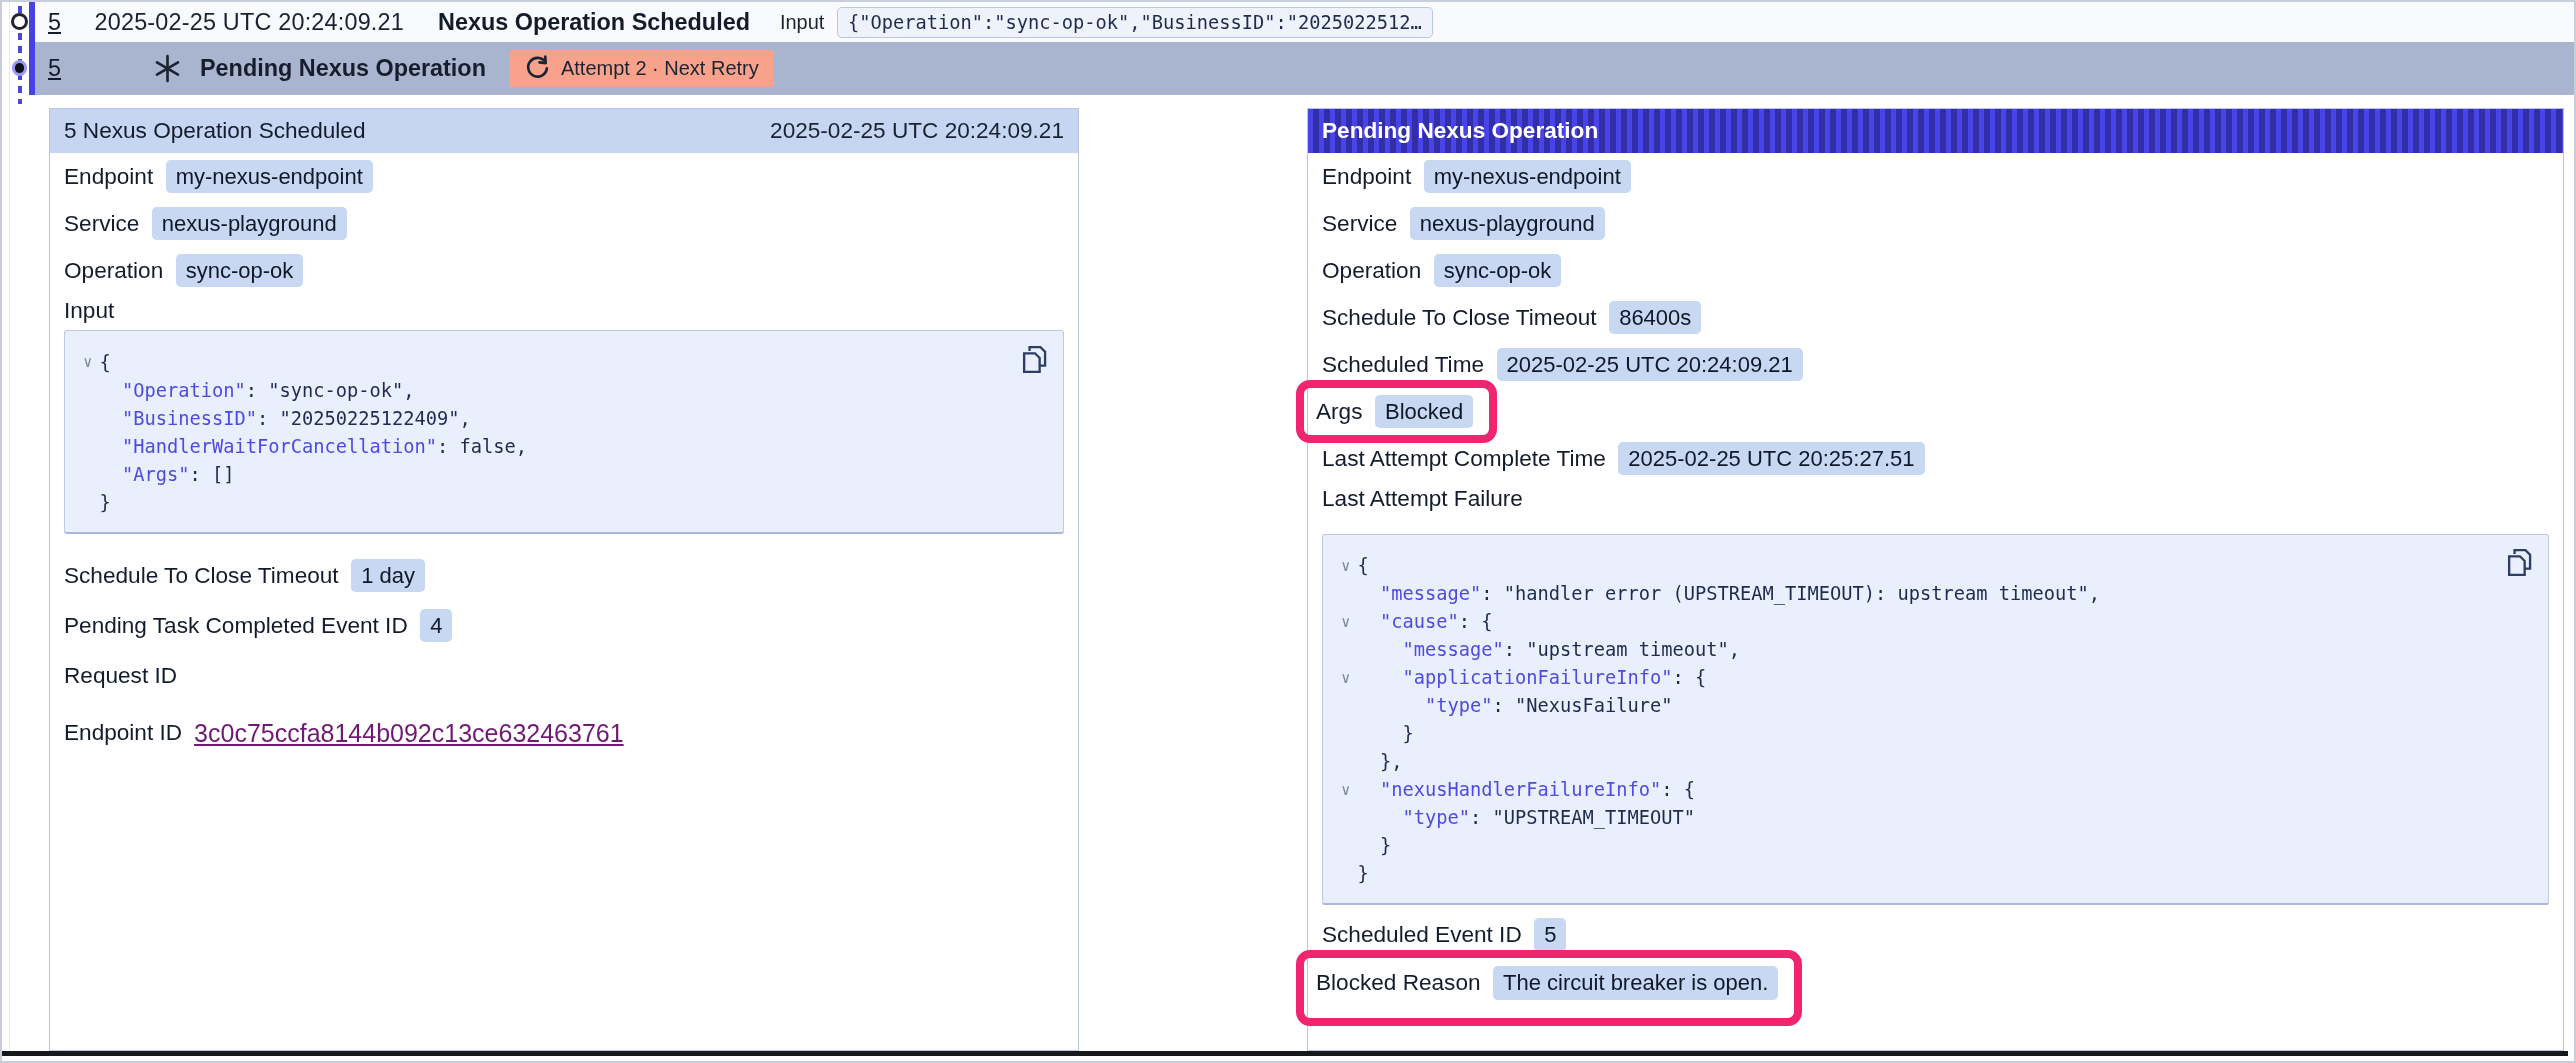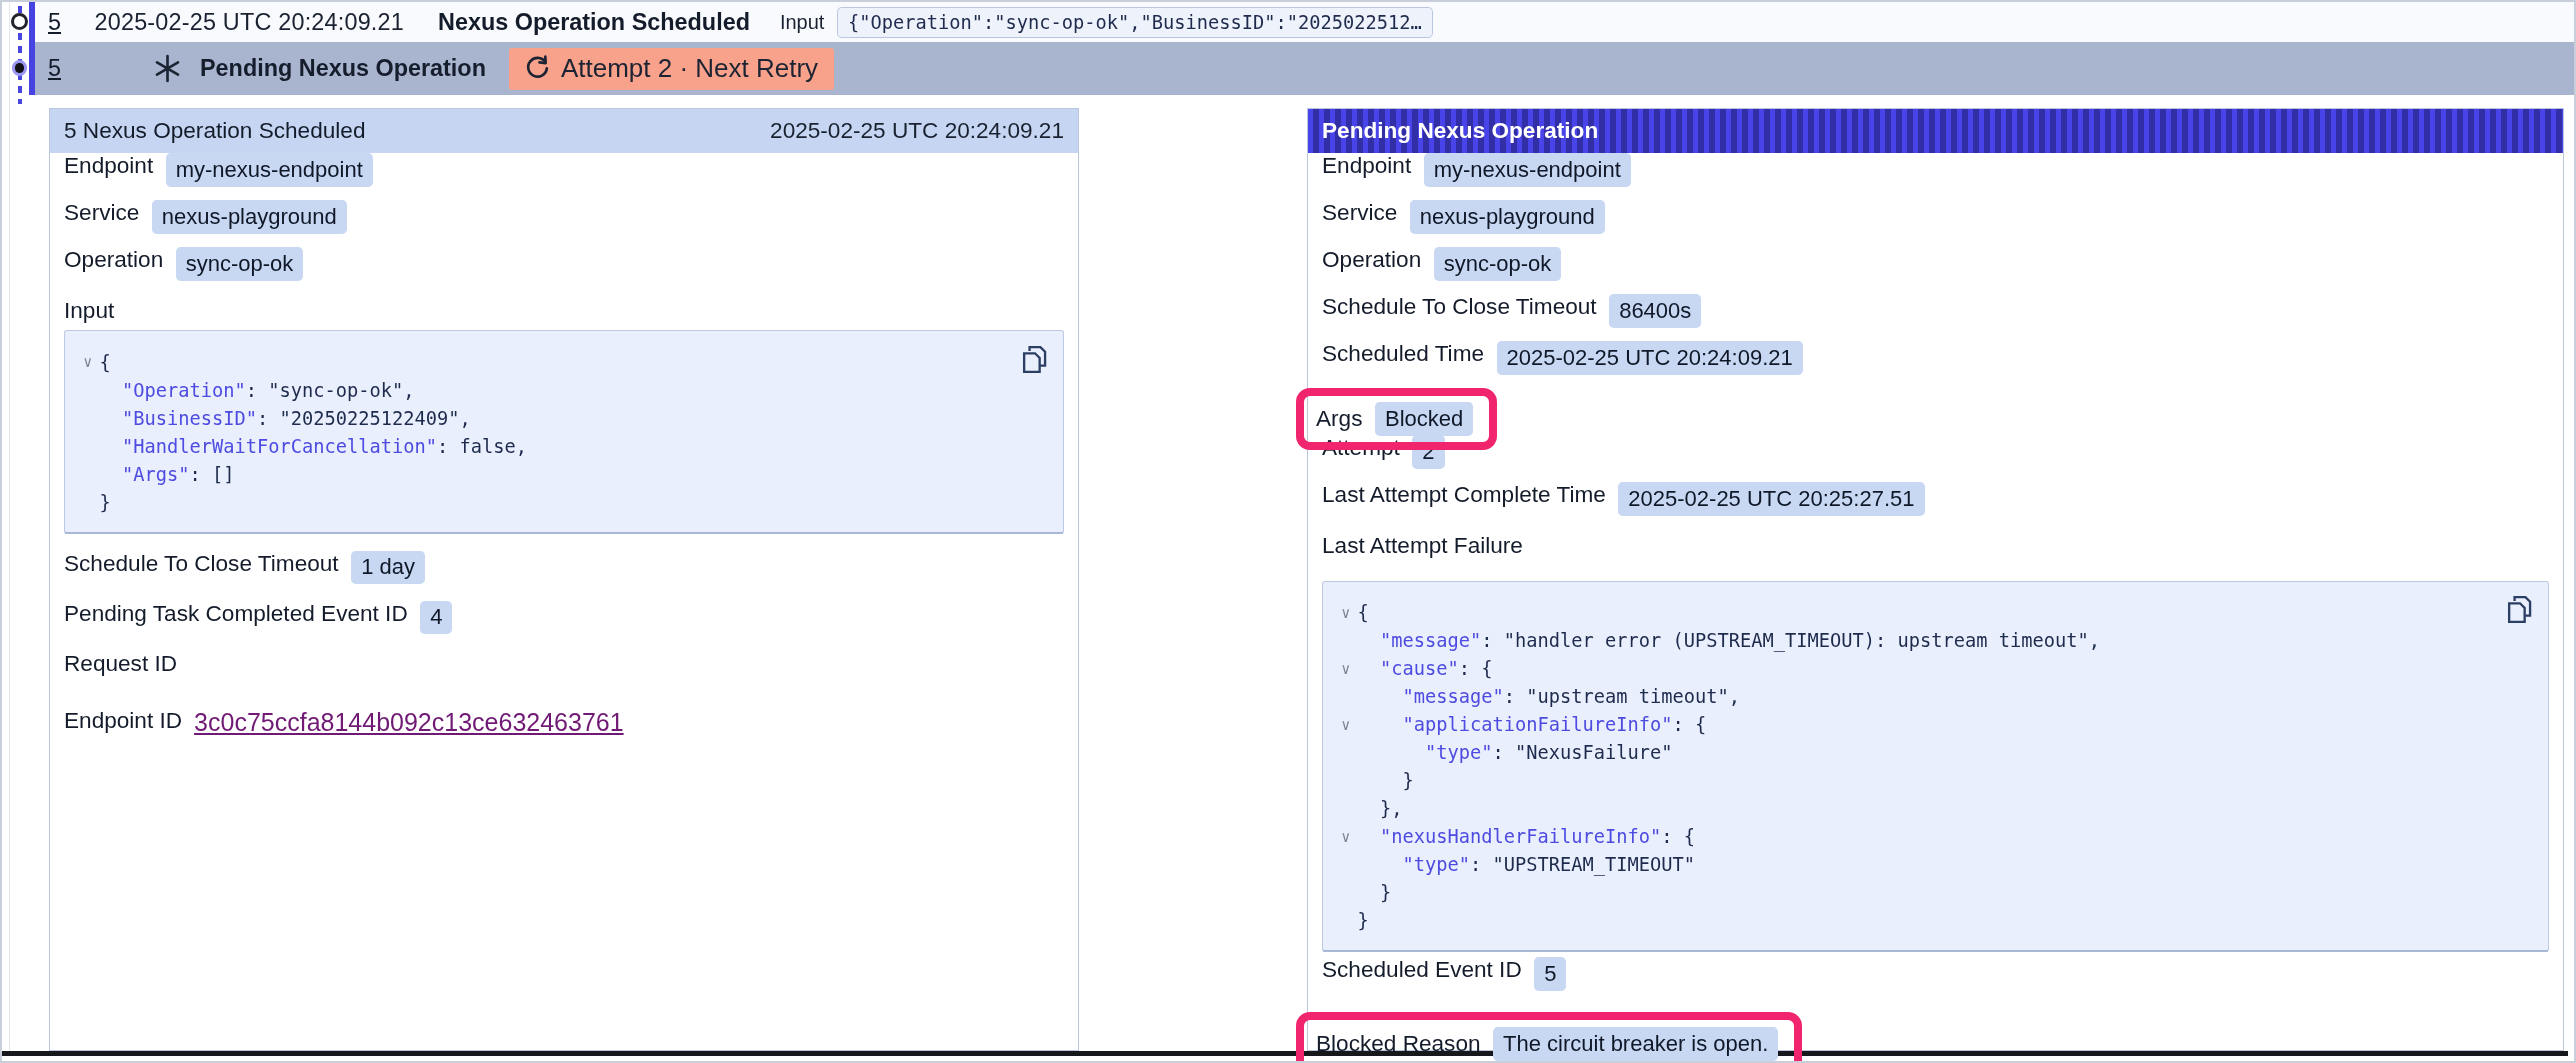--- a/index.html
+++ b/index.html
@@ -23,21 +23,21 @@
   .evt-name { font-size:23.4px; font-weight:700; margin-left:34px; color:#141c2b; }
   .mini-label { font-size:20px; color:#1a2232; margin-left:30px; }
   .input-chip {
     margin-left:12.5px; font-family:"DejaVu Sans Mono", monospace; font-size:18.7px; color:#1e2b4d;
     background:#eef2fb; border:1.6px solid #b9c6e0; border-radius:4.7px; padding:3.9px 10px;
     white-space:nowrap;
   }
   .pending-title { font-size:23.4px; font-weight:700; color:#161d2c; margin-left:17px; }
   .retry-badge {
     margin-left:23.4px; display:inline-flex; align-items:center; gap:11px;
-    background:#f9a28b; color:#1c2433; border-radius:3.1px; padding:5.5px 15.6px; font-size:26px;
+    background:#f9a28b; color:#1c2433; border-radius:3.1px; padding:5.5px 15.6px; font-size:20px;
   }
 
   
   .tl-bar { position:absolute; left:29px; top:2.3px; width:5.5px; height:93px; background:#4643e2; z-index:3; }
   .tl-dash { position:absolute; left:18px; top:6.2px; width:3.9px; height:98px;
     background:repeating-linear-gradient(180deg,#4946e0 0 7px, transparent 7px 13.3px); z-index:2; }
   .tl-circle { position:absolute; z-index:4; border-radius:50%; }
   .tl-open { left:11px; top:12.5px; width:17px; height:17px; background:#ffffff; border:3.1px solid #23232e; }
   .tl-filled { left:11.7px; top:60px; width:15.6px; height:15.6px; background:#101016; border:3.1px solid #9a96f3; }
 
@@ -49,21 +49,21 @@
     height:44px; display:flex; align-items:center; justify-content:space-between;
     padding:0 14px; font-size:22.6px; color:#141c2b;
   }
   .panel-left .panel-hdr { background:#c6d6f2; font-weight:500; }
   .hdr-ts { font-size:22.6px; font-weight:400; color:#1a2232; }
   .panel-right .panel-hdr {
     background:repeating-linear-gradient(90deg,#4844e9 0 5.5px,#322ea6 5.5px 11px);
     color:#ffffff; font-weight:600;
   }
 
-  .prow { height:47px; display:flex; align-items:flex-start; gap:12.5px; padding:0 14px; font-size:22.6px; color:#141c2b; }
+  .prow { height:47px; display:flex; align-items:center; gap:12.5px; padding:0 14px; font-size:22.6px; color:#141c2b; }
   .prow.tall { height:50px; }
   .chip {
     background:#c8d8f3; border-radius:4.7px; padding:3.9px 10px; font-size:22px; color:#101828; white-space:nowrap;
   }
   .link-val { font-size:25px; color:#701a75; text-decoration:underline; }
 
   .sec-label { height:36px; display:flex; align-items:flex-end; padding:0 14px 6.2px 14px; font-size:22.6px; color:#141c2b; }
 
   .codeblock {
     position:relative; margin:0 14px; background:#e9effc; border:1.6px solid #bcc9e2;
@@ -206,24 +206,20 @@
   </div>
   <div class="prow">
     <span>Scheduled Time</span>
     <span class="chip">2025-02-25 UTC 20:24:09.21</span>
   </div>
   <div class="prow">
     <span class="hl-ring">
       <span>Args</span>
       <span class="chip">Blocked</span>
     </span>
-  </div>
-  <div class="prow">
-    <span>Attempt</span>
-    <span class="chip">2</span>
   </div>
   <div class="prow">
     <span>Last Attempt Complete Time</span>
     <span class="chip">2025-02-25 UTC 20:25:27.51</span>
   </div>
 
   <div class="sec-label">Last Attempt Failure</div>
 
   <div class="codeblock mt">
     <div>

